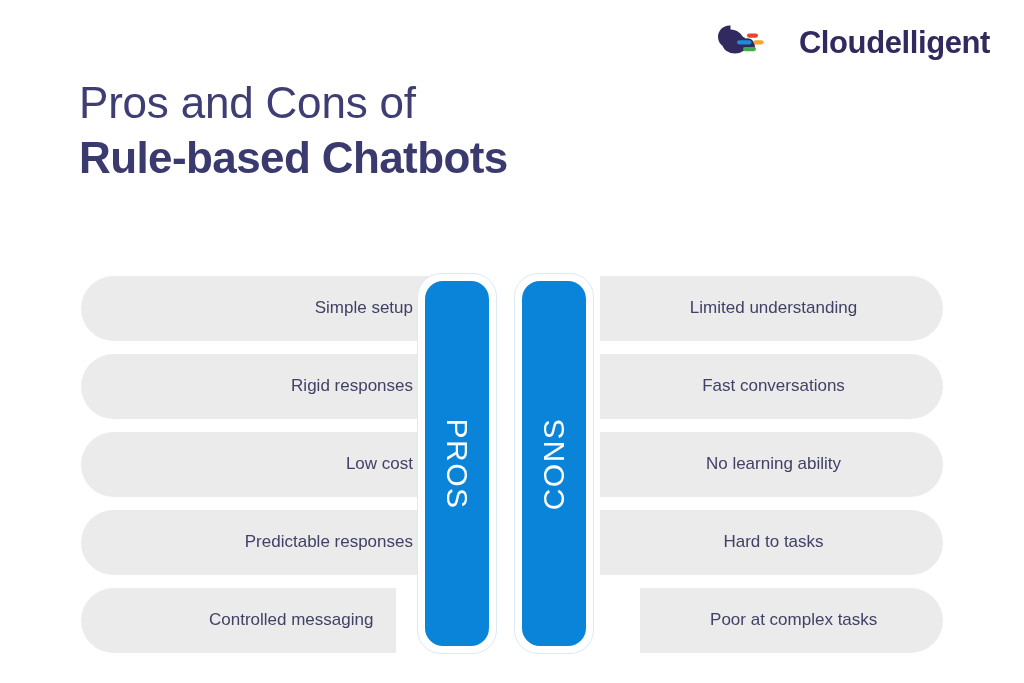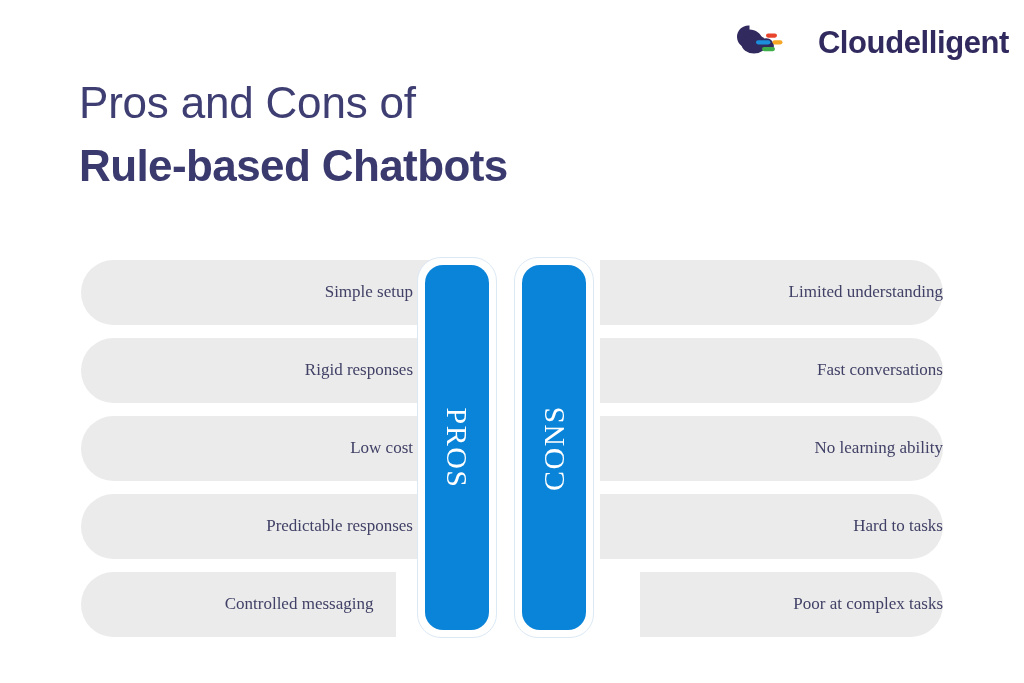--- a/index.html
+++ b/index.html
@@ -8,45 +8,45 @@
     width:1024px; height:683px;
     background:#ffffff;
     font-family:"Liberation Sans", sans-serif;
     overflow:hidden;
   }
 
   .page { position:relative; width:1024px; height:683px; background:#ffffff; }
 
   
   .logo {
-    position:absolute; top:20px; right:15px;
+    position:absolute; top:20px; right:34px;
     display:flex; align-items:center; gap:26px;
   }
   .logo-mark { width:60px; height:44px; flex:none; display:block; }
   .logo-word {
     font-size:31px; font-weight:bold; letter-spacing:-0.4px;
     color:#312a5e; line-height:1; white-space:nowrap;
   }
 
   
   .title-block { position:absolute; left:79px; top:78px; }
   .title-line1 {
     font-size:44px; font-weight:400; color:#3e3e72;
     line-height:1.14; letter-spacing:-0.2px; white-space:nowrap;
   }
   .title-line2 {
     font-size:44px; font-weight:bold; color:#3a3a6e;
     line-height:1.18; letter-spacing:-0.6px; white-space:nowrap;
-    margin-top:12px;
+    margin-top:4px;
   }
 
   
   .compare {
-    position:absolute; left:81px; top:260px;
-    width:862px; height:378px;font-family:Liberation Serif, serif;
+    position:absolute; left:81px; top:276px;
+    width:862px; height:378px;
   }
 
   .rows { position:absolute; inset:0; }
   .row {
     position:absolute; left:0; width:862px; height:65px;
     display:flex; align-items:stretch;
   }
   .row:nth-child(1){ top:0px; }
   .row:nth-child(2){ top:78px; }
   .row:nth-child(3){ top:156px; }
@@ -59,21 +59,21 @@
   }
   .pill-left {
     width:355px;
     border-radius:33px 0 0 33px;
     justify-content:flex-end;
     padding-right:23px;
   }
   .pill-right {
     width:343px;
     border-radius:0 33px 33px 0;
-    justify-content:flex-end;
+    justify-content:center;
     padding-left:4px;
   }
   .pill-spacer { width:164px; flex:none; }
 
   .pill-text {
     font-size:17px; color:#414167;
     line-height:1.2; white-space:nowrap;
   }
 
   

